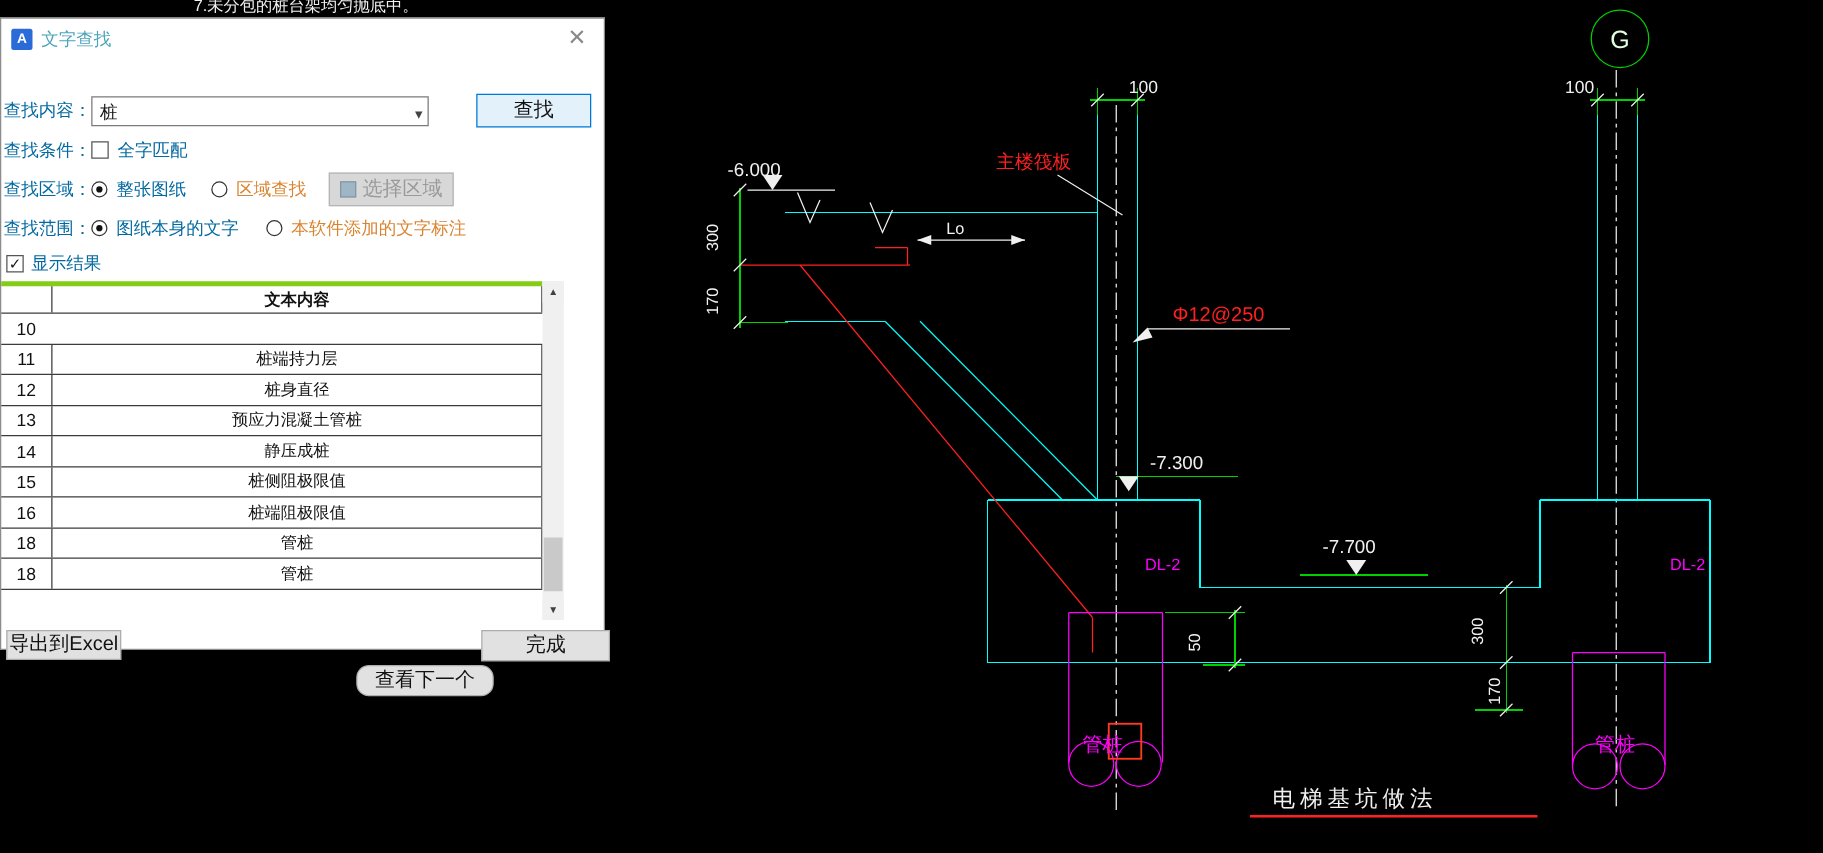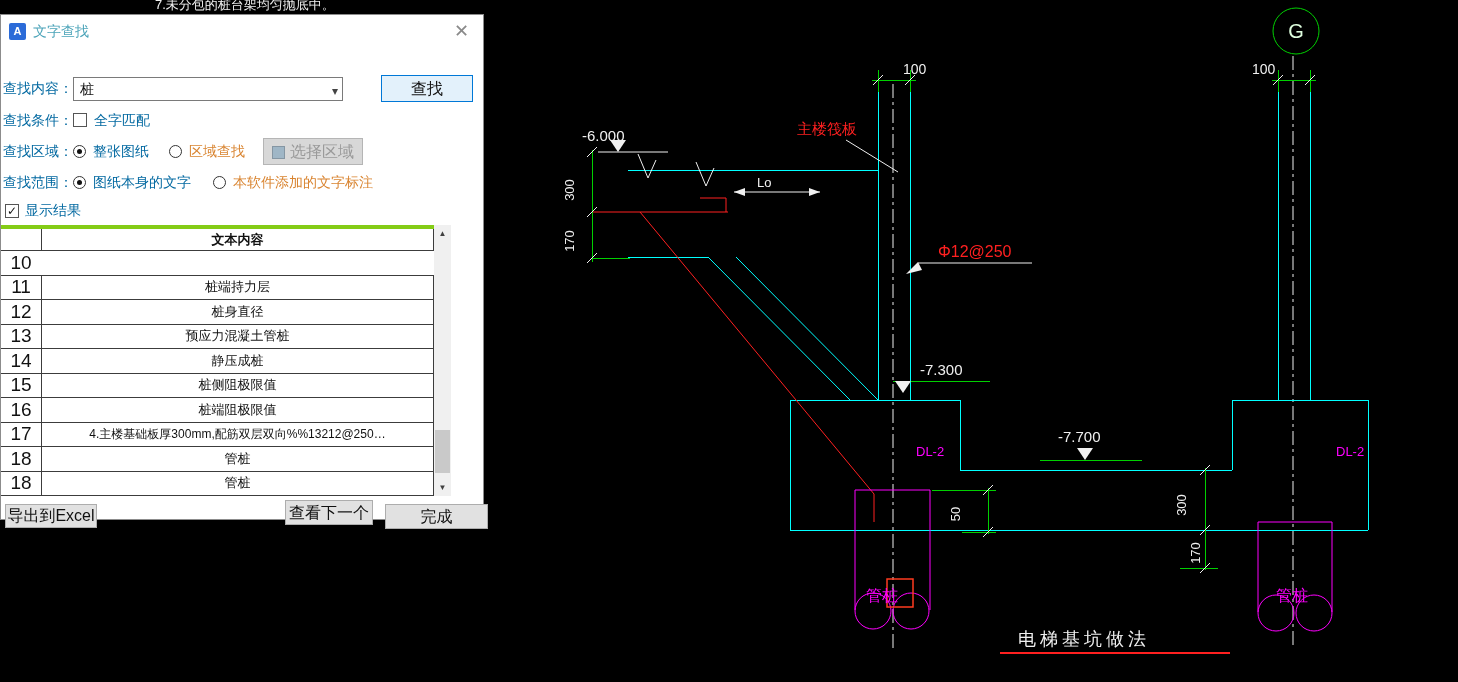--- a/index.html
+++ b/index.html
@@ -58,21 +58,21 @@
     font-size:12px;line-height:13px;text-align:center;color:#111;}
   .rad{position:absolute;width:13px;height:13px;border:1px solid #333;border-radius:50%;background:#fff;}
   .rad .dot{position:absolute;left:3px;top:3px;width:5px;height:5px;border-radius:50%;background:#111;}
   .mini-icon{display:inline-block;width:13px;height:13px;background:#9fb6c6;border:1px solid #8596a3;
     vertical-align:-2px;margin-right:5px;}
 
   
   .tbl{position:absolute;left:0;top:210px;width:433px;}
   .trow{display:flex;height:24.5px;border-bottom:1px solid #3c3c3c;align-items:center;}
   .thead{height:26px;border-top:4px solid #84cc16;font-weight:bold;}
-  .tnum{width:40px;text-align:center;font-size:19px;flex:none;}
+  .tnum{width:40px;text-align:center;font-size:14px;flex:none;}
   .tcell{flex:1;border-left:1px solid #3c3c3c;border-right:1px solid #3c3c3c;
     text-align:center;font-size:13px;overflow:hidden;white-space:nowrap;height:100%;
     display:flex;align-items:center;justify-content:center;}
   .tsmall .tcell{font-size:12px;}
 
   
   .sbar{position:absolute;left:433px;top:210px;width:17px;height:271px;background:#f0f0f0;}
   .sbtn{position:absolute;left:0;width:17px;height:17px;text-align:center;font-size:8px;
     line-height:17px;color:#404040;background:#f0f0f0;}
   .sb-up{top:0;} .sb-down{bottom:0;}
@@ -288,38 +288,34 @@
         <div class="tcell">静压成桩</div>
       </div>
       <div class="trow">
         <div class="tnum">15</div>
         <div class="tcell">桩侧阻极限值</div>
       </div>
       <div class="trow">
         <div class="tnum">16</div>
         <div class="tcell">桩端阻极限值</div>
       </div>
-      <div class="trow tsmall">
-        <div class="tnum">17</div>
-        <div class="tcell">4.主楼基础板厚300mm,配筋双层双向%%13212@250…</div>
-      </div>
       <div class="trow">
         <div class="tnum">18</div>
         <div class="tcell">管桩</div>
       </div>
       <div class="trow">
         <div class="tnum">18</div>
         <div class="tcell">管桩</div>
       </div>
     </div>
 
     <div class="sbar">
       <div class="sbtn sb-up">▲</div>
       <div class="sb-thumb"></div>
       <div class="sbtn sb-down">▼</div>
     </div>
 
     <div class="btn orange" style="left:4px;top:489px;width:92px;height:24px;line-height:22px;">导出到Excel</div>
-    <div class="btn" style="left:284px;top:485px;width:88px;height:25px;line-height:23px;">查看下一个</div>
+    <div class="btn" style="left:284px;top:517px;width:110px;height:25px;line-height:23px;border-radius:10px;">查看下一个</div>
     <div class="btn" style="left:384px;top:489px;width:103px;height:25px;line-height:23px;">完成</div>
   </div>
 
 </div>
 
 </body></html>

